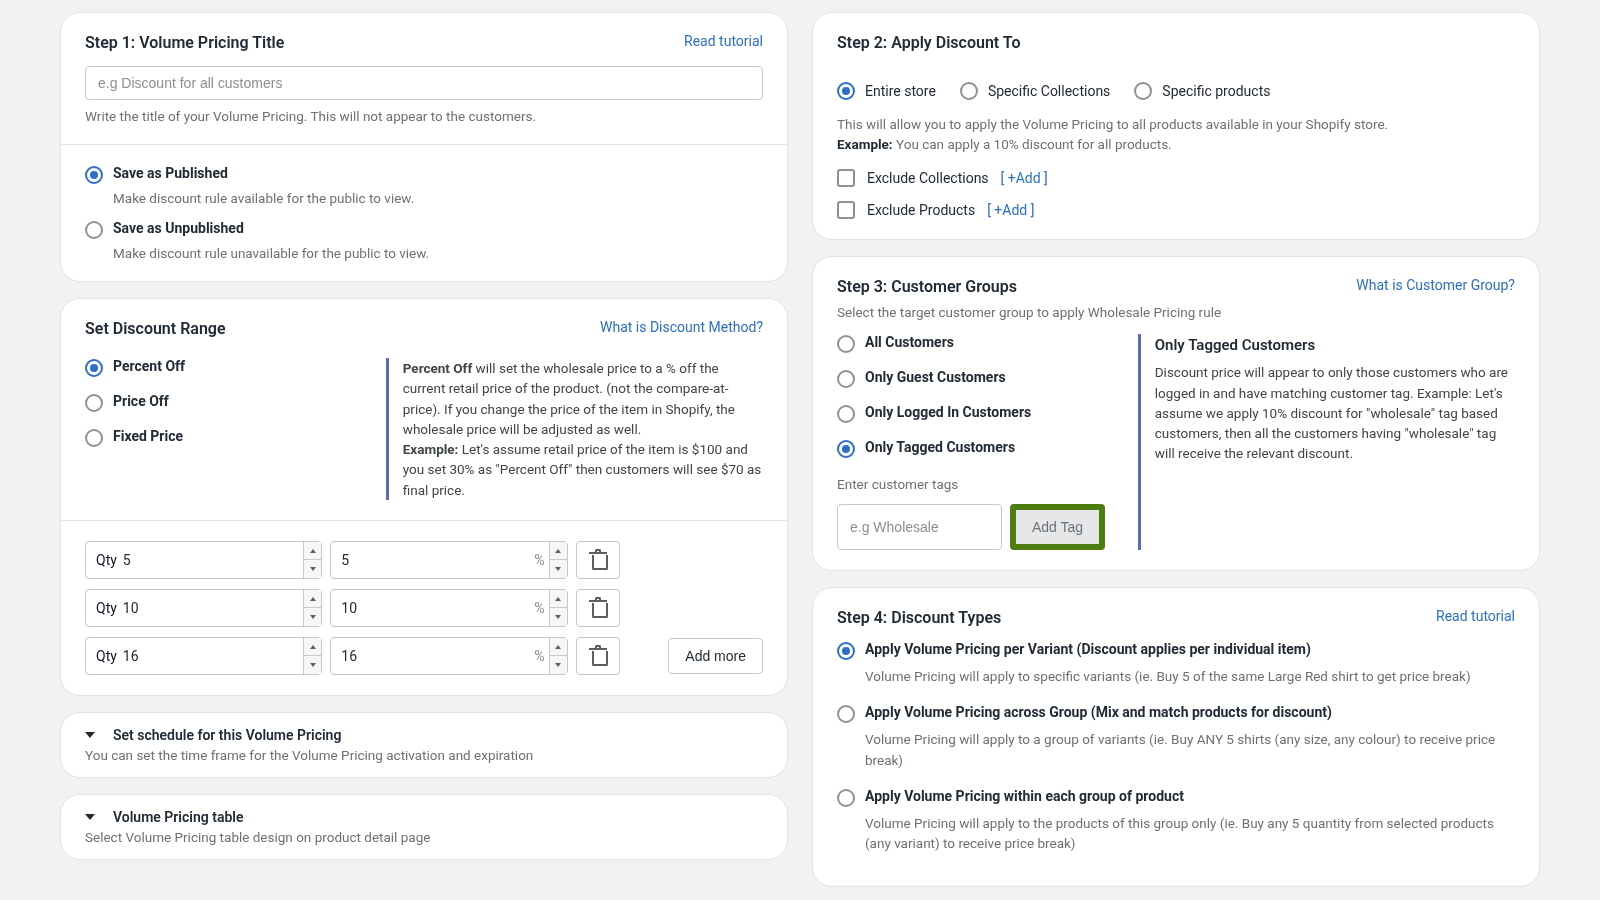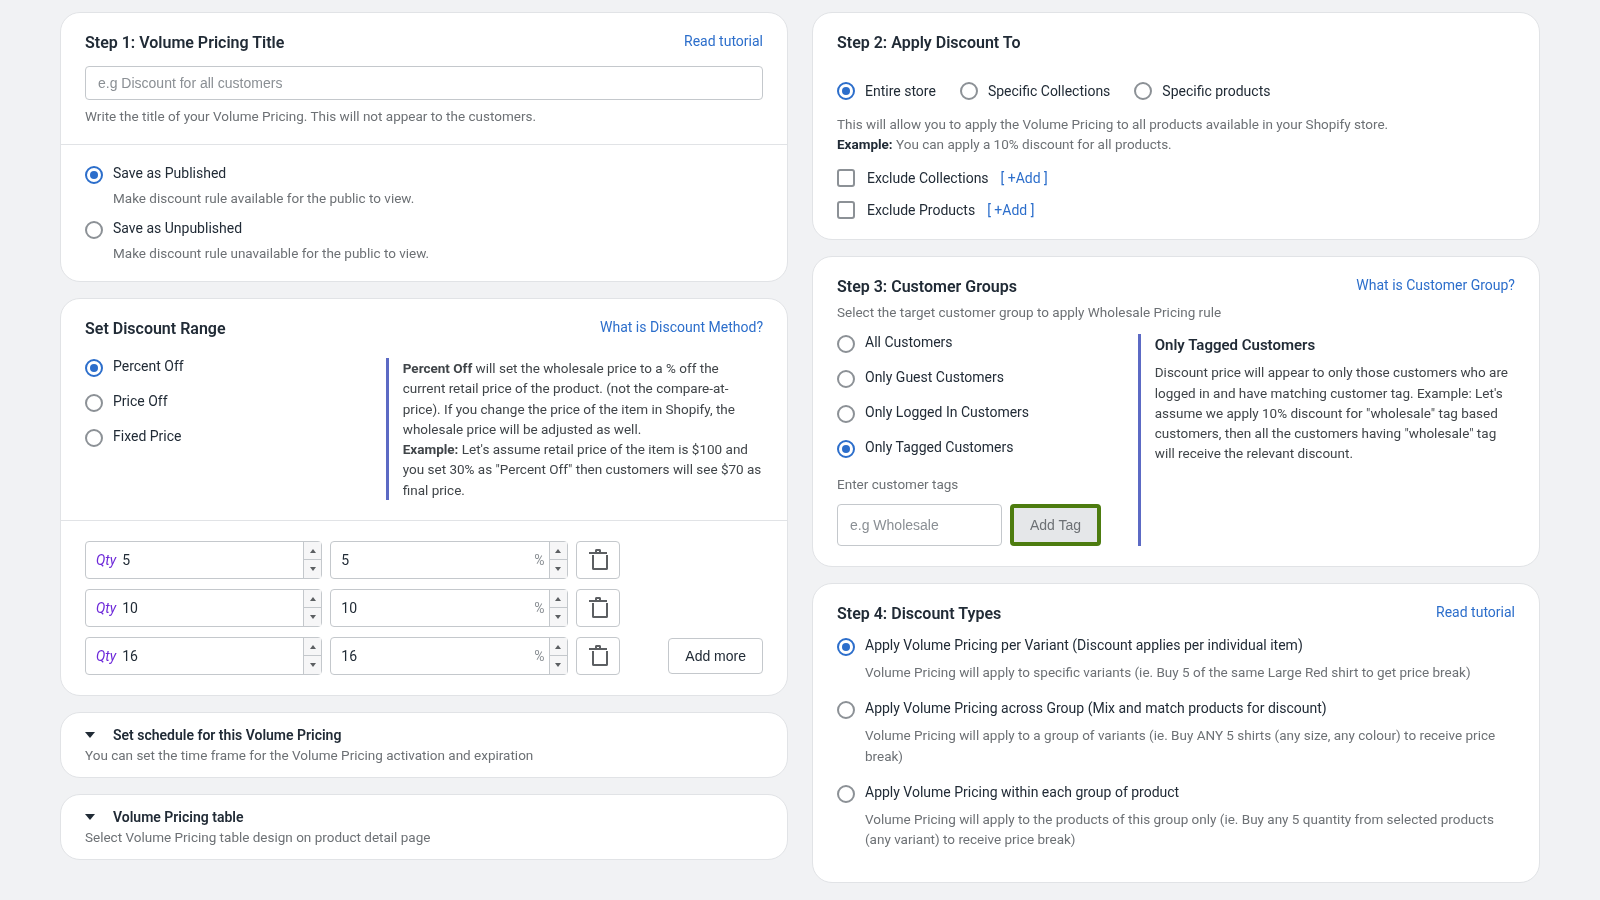--- a/index.html
+++ b/index.html
@@ -8,52 +8,52 @@
 .col { flex: 1; display: flex; flex-direction: column; gap: 16px; }
 .card { background: #fff; border: 1px solid #e1e3e6; border-radius: 20px; }
 .card-inner { padding: 20px 24px; }
 .card-header { display: flex; justify-content: space-between; align-items: flex-start; margin-bottom: 14px; }
 .card-title { font-size: 16px; font-weight: 600; color: #212b36; }
 .link { color: #2c6ecb; font-size: 14px; cursor: pointer; }
 .input-text { width: 100%; border: 1px solid #c4c8cc; border-radius: 4px; padding: 8px 12px; font-size: 14px; color: #6d7175; }
 .input-text::placeholder { color: #8a8f94; }
 .helper { font-size: 13.5px; color: #6d7175; margin-top: 8px; }
 .divider { border-top: 1px solid #e1e3e6; }
-.radio-row { display: flex; align-items: flex-start; gap: 10px; margin-bottom: 6px; }
+.radio-row { display: flex; align-items: flex-start; gap: 10px; margin-bottom: 6px; font-weight: bold; }
 .radio-row-h { display: flex; align-items: center; gap: 10px; }
 .radio { width: 18px; height: 18px; border: 2px solid #8c9196; border-radius: 50%; flex-shrink: 0; margin-top: 1px; position: relative; cursor: pointer; }
 .radio.selected { border-color: #2c6ecb; }
 .radio.selected::after { content: ""; position: absolute; width: 8px; height: 8px; background: #2c6ecb; border-radius: 50%; top: 3px; left: 3px; }
 .checkbox { width: 18px; height: 18px; border: 2px solid #8c9196; border-radius: 3px; flex-shrink: 0; cursor: pointer; }
 .radio-label { font-size: 14px; color: #212b36; }
 .radio-sub { font-size: 13.5px; color: #6d7175; margin-left: 28px; margin-bottom: 14px; }
 .section-block { padding: 20px 24px; }
 .two-col-info { display: flex; gap: 16px; }
 .two-col-info .left { flex: 0 0 42%; }
 .two-col-info .right { flex: 1; border-left: 3px solid #5c6ac4; padding-left: 14px; font-size: 13.5px; color: #404549; line-height: 1.5; }
 .radio-list .radio-row { margin-bottom: 16px; }
 .qty-row { display: flex; gap: 8px; align-items: center; margin-bottom: 10px; }
 .qty-input-wrap { position: relative; flex: 0 0 35%; border: 1px solid #c4c8cc; border-radius: 4px; display: flex; align-items: center; height: 38px; }
 .pct-input-wrap { position: relative; flex: 0 0 35%; border: 1px solid #c4c8cc; border-radius: 4px; display: flex; align-items: center; height: 38px; }
-.qty-prefix { padding-left: 10px; color: #6d28d9; font-size: 14px; font-style: italic; }
+.qty-prefix { padding-left: 10px; color: #0f172a; font-size: 14px; }
 .qty-val { padding-left: 6px; font-size: 14px; color: #212b36; flex: 1; }
 .pct-val { padding-left: 10px; font-size: 14px; color: #212b36; flex: 1; }
 .pct-suffix { padding-right: 22px; color: #8a8f94; font-size: 14px; }
 .spinner { position: absolute; right: 0; top: 0; width: 18px; height: 100%; display: flex; flex-direction: column; border-left: 1px solid #c4c8cc; }
 .spinner-btn { flex:1; display:flex; align-items:center; justify-content:center; cursor:pointer; background:#f6f6f7; }
 .spinner-btn:first-child { border-bottom: 1px solid #c4c8cc; }
 .arrow-up { width:0; height:0; border-left:3px solid transparent; border-right:3px solid transparent; border-bottom:4px solid #5c5f62; }
 .arrow-down { width:0; height:0; border-left:3px solid transparent; border-right:3px solid transparent; border-top:4px solid #5c5f62; }
 .icon-btn { width: 44px; height: 38px; border: 1px solid #c4c8cc; border-radius: 4px; display: flex; align-items: center; justify-content: center; cursor: pointer; background:#fff; }
 .trash { width:14px; height:16px; position:relative; }
 .trash::before { content:""; position:absolute; top:0; left:-2px; width:18px; height:2px; background:#5c5f62; }
 .trash::after { content:""; position:absolute; top:3px; left:1px; width:12px; height:13px; border:2px solid #5c5f62; border-top:none; border-radius:0 0 2px 2px; }
 .trash .handle { position:absolute; top:-3px; left:4px; width:6px; height:3px; border:2px solid #5c5f62; border-bottom:none; border-radius:2px 2px 0 0; }
 .btn-outline { border: 1px solid #c4c8cc; border-radius: 4px; padding: 9px 16px; background:#fff; cursor:pointer; font-size:14px; color:#212b36; }
-.btn-gray { border: 4px solid #4d7c0f; border-radius: 4px; padding: 9px 16px; background:#e5e7e9; cursor:pointer; font-size:14px; color:#6d7175; }
+.btn-gray { border: 6px solid #4d7c0f; border-radius: 4px; padding: 9px 16px; background:#e5e7e9; cursor:pointer; font-size:14px; color:#6d7175; }
 .collapse-card { padding: 14px 24px; }
 .collapse-header { display:flex; align-items:center; gap:18px; font-weight:600; font-size:14px; cursor:pointer; }
 .caret-down { width:0; height:0; border-left:5px solid transparent; border-right:5px solid transparent; border-top:6px solid #212b36; }
 .collapse-sub { font-size: 13.5px; color: #6d7175; margin-top: 4px; margin-left: 0; }
 .h-radio-group { display:flex; gap:24px; margin-bottom: 14px; }
 .desc-text { font-size: 13.5px; color: #6d7175; line-height: 1.5; }
 .exclude-row { display:flex; align-items:center; gap:12px; margin-top:14px; }
 .info-right-title { font-weight:600; font-size:15px; margin-bottom:6px; color:#212b36; }
 .tag-row { display:flex; gap:8px; margin-top:10px; }
 .tag-input { flex:0 0 165px; }

